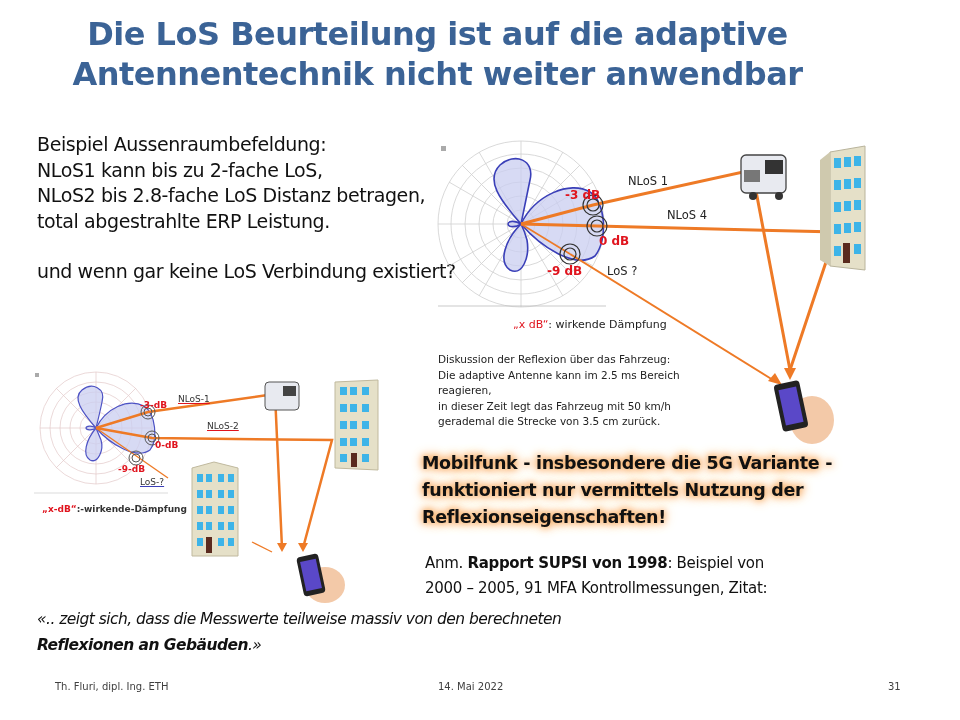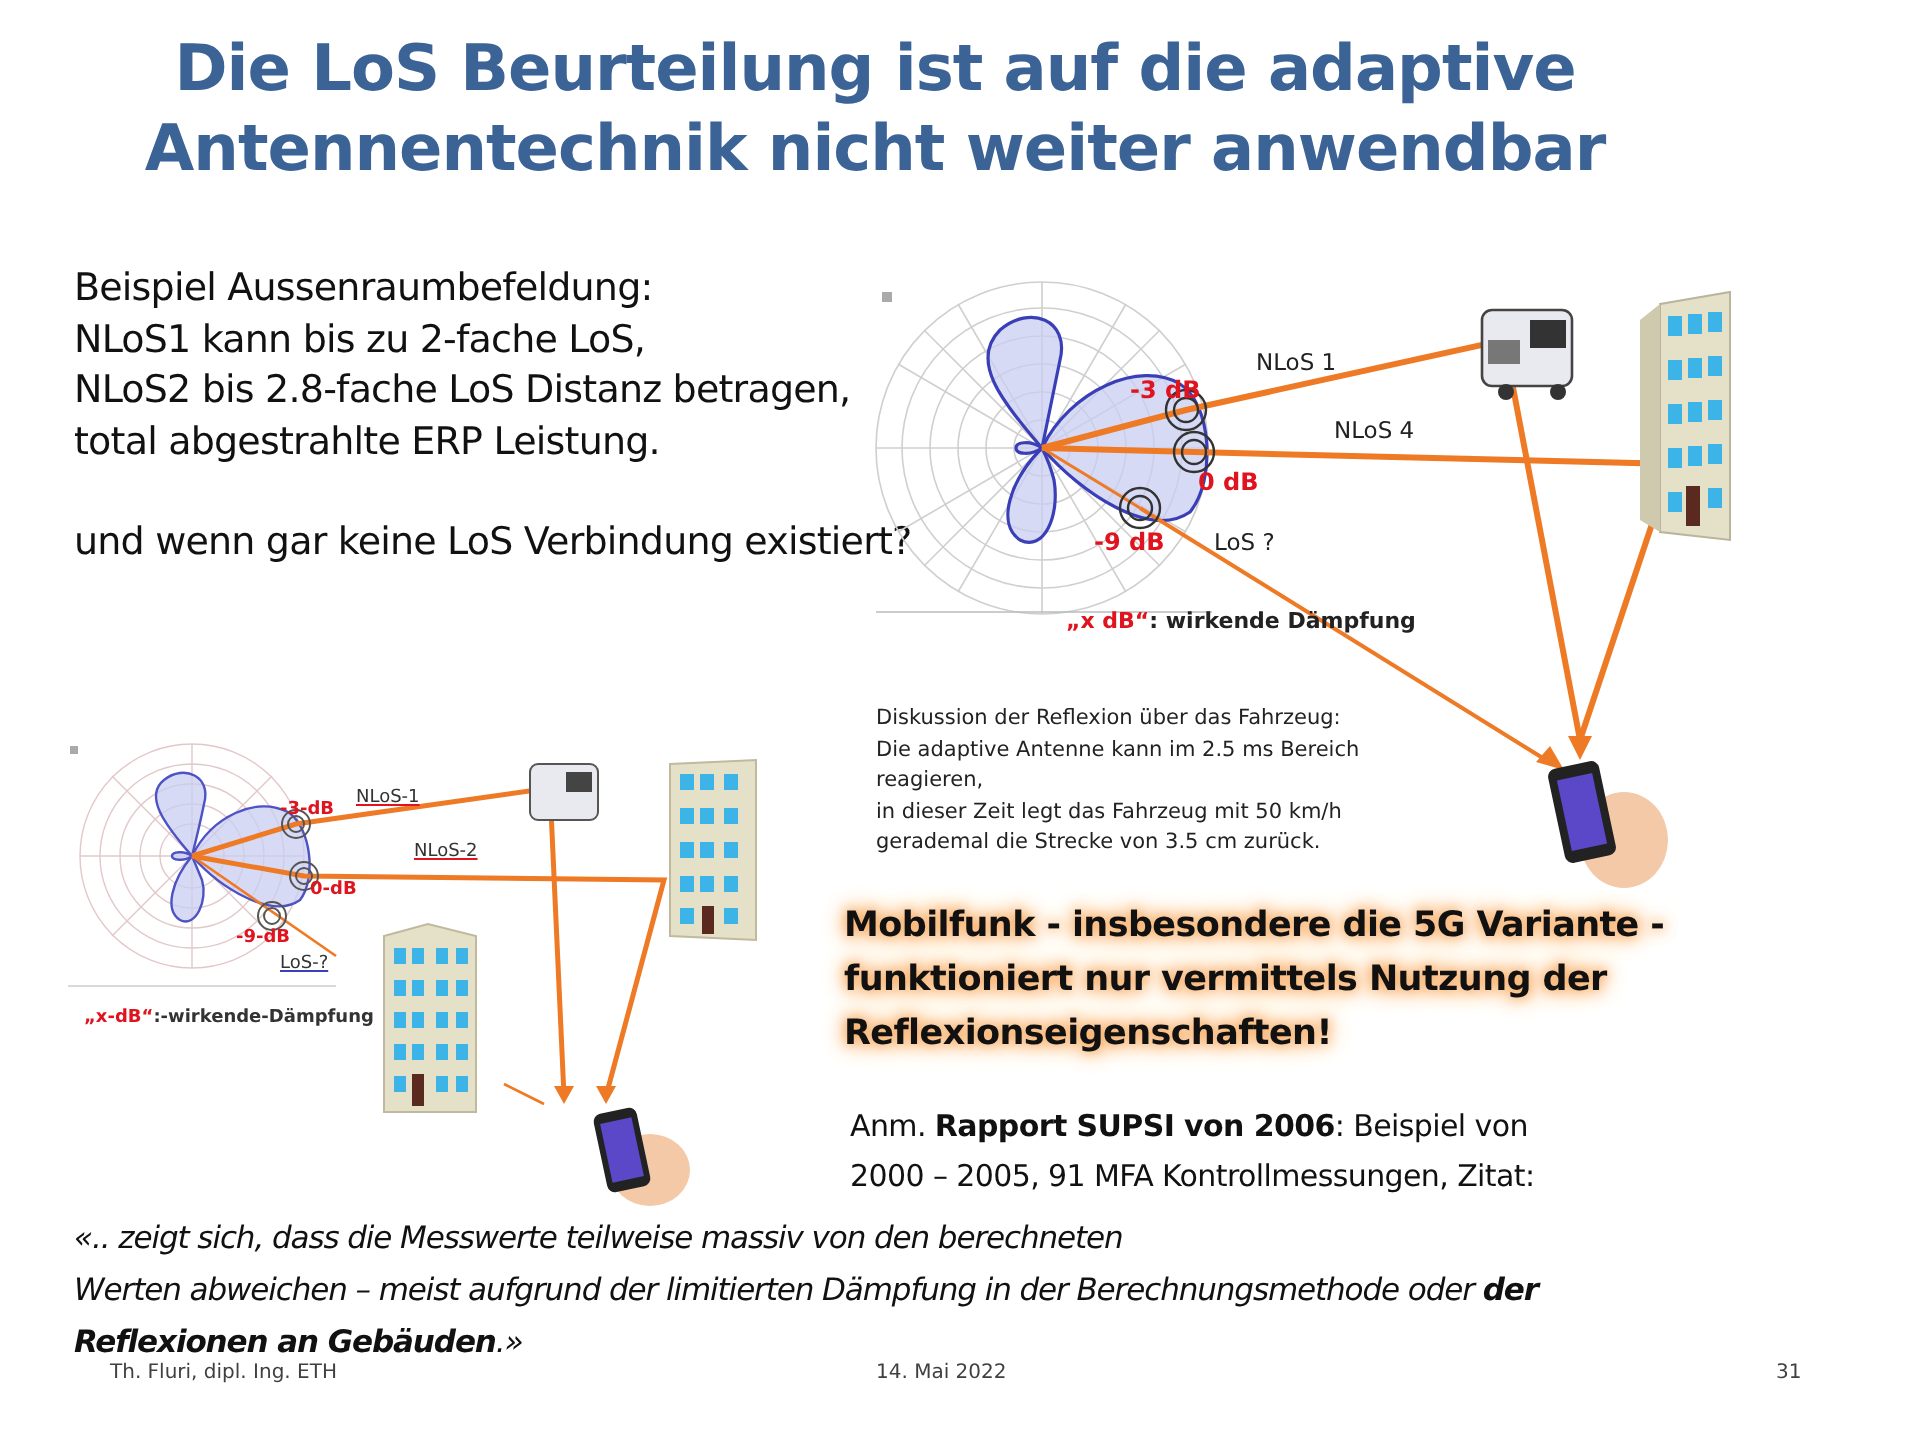--- a/index.html
+++ b/index.html
@@ -121,21 +121,21 @@
       <rect x="778" y="382" width="26" height="48" rx="4" fill="#222" transform="rotate(-12 791 406)"></rect>
       <rect x="782" y="388" width="18" height="36" fill="#5a48c8" transform="rotate(-12 791 406)"></rect>
     </g>
   </svg>
   <span class="lbl db" style="left:565px;top:188px;">-3 dB</span>
   <span class="lbl db" style="left:599px;top:234px;">0 dB</span>
   <span class="lbl db" style="left:547px;top:264px;">-9 dB</span>
   <span class="lbl nlos" style="left:628px;top:174px;">NLoS 1</span>
   <span class="lbl nlos" style="left:667px;top:208px;">NLoS 4</span>
   <span class="lbl nlos" style="left:607px;top:264px;">LoS ?</span>
-  <span class="lbl" style="left:513px;top:304px;font-size:11px;font-weight:bold;color:#222;margin-left:20px;">
+  <span class="lbl" style="left:513px;top:318px;font-size:11px;font-weight:normal;color:#222;">
     <span style="color:#e0141e;">„x dB“</span><span>: wirkende Dämpfung</span>
   </span>
 </div>
 
 <div class="disc">
   <div>Diskussion der Reflexion über das Fahrzeug:</div>
   <div>Die adaptive Antenne kann im 2.5 ms Bereich</div>
   <div>reagieren,</div>
   <div>in dieser Zeit legt das Fahrzeug mit 50 km/h</div>
   <div>gerademal  die Strecke von 3.5 cm zurück.</div>
@@ -240,25 +240,24 @@
   </span>
 </div>
 
 <div class="hl">
   <div>Mobilfunk - insbesondere die 5G Variante -</div>
   <div>funktioniert nur vermittels Nutzung der</div>
   <div>Reflexionseigenschaften!</div>
 </div>
 
 <div class="anm">
-  <div><span>Anm. </span><b>Rapport SUPSI von 2006</b><span>: Beispiel  von</span></div>
+  <div><span>Anm. </span><b>Rapport SUPSI von 1998</b><span>: Beispiel  von</span></div>
   <div>2000 – 2005, 91 MFA Kontrollmessungen,  Zitat:</div>
 </div>
 
 <div class="quote">
   <div>«.. zeigt sich, dass die Messwerte  teilweise massiv von den berechneten</div>
-  <div><span>Werten abweichen – meist aufgrund der limitierten Dämpfung in der Berechnungsmethode oder </span><b>der</b></div>
   <div><b>Reflexionen an Gebäuden</b><span>.»</span></div>
 </div>
 
 <div class="footer" style="left:55px;">Th. Fluri, dipl. Ing. ETH</div>
 <div class="footer" style="left:438px;">14. Mai 2022</div>
 <div class="footer" style="left:888px;">31</div>
 
 </body></html>

